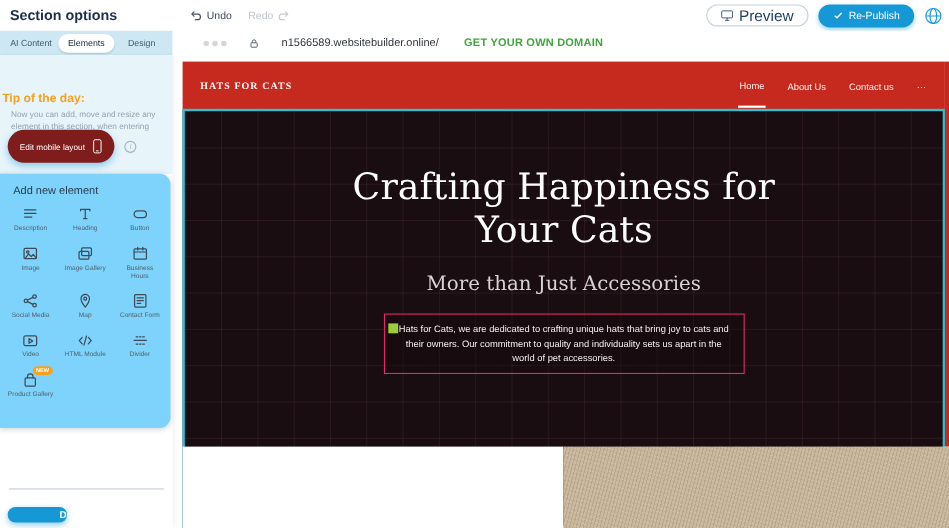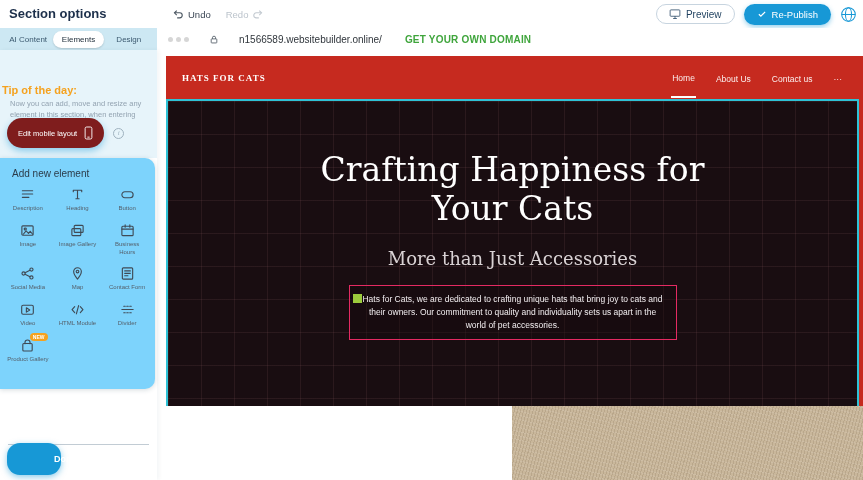--- a/index.html
+++ b/index.html
@@ -9,49 +9,49 @@
     font-family:"Liberation Sans", sans-serif; overflow:hidden;
   }
   
   .topbar { position:absolute; top:0; left:0; right:0; height:28px; background:#fff; }
   .app-title { position:absolute; left:9px; top:6px; font-size:13px; font-weight:700; color:#1c2f4a; }
   .history { position:absolute; left:172px; top:0; height:28px; display:flex; align-items:center; gap:5px; font-size:9.5px; }
   .hist-btn { display:flex; align-items:center; gap:4px; cursor:pointer; }
   .undo-label { color:#3a4654; }
   .redo-label { color:#bcc4cc; margin-left:10px; }
   .top-actions { position:absolute; right:6px; top:3px; height:22px; display:flex; align-items:center; gap:9px; }
-  .btn-preview { display:flex; align-items:center; gap:5px; height:20px; padding:0 12px; border:1px solid #c7d4df; border-radius:11px; background:#fff; color:#1d3f5e; font-size:10px; font-family:inherit; }
+  .btn-preview { display:flex; align-items:center; gap:5px; height:20px; padding:0 12px; border:1px solid #c7d4df; border-radius:11px; background:#fff; color:#1d3f5e; font-size:14px; font-family:inherit; }
   .btn-republish { display:flex; align-items:center; gap:5px; height:21px; padding:0 13px; border:none; border-radius:11px; background:#1798d6; color:#fff; font-size:9.5px; font-family:inherit; box-shadow:0 2px 5px rgba(23,152,214,.45); }
   .globe { width:17px; height:17px; display:flex; }
   
   .panel-tabs { position:absolute; top:28px; left:0; width:157px; height:22px; background:#cde8f3; display:flex; align-items:center; padding:0 3px; }
   .panel-tab { flex:1; text-align:center; font-size:8px; color:#3c5a70; padding:4px 0; border-radius:10px; cursor:pointer; }
   .panel-tab.active { background:#fff; color:#22303c; box-shadow:0 1px 2px rgba(0,0,0,.15); }
-  .addressbar { position:absolute; top:28px; left:157px; right:0; height:22px; background:#fff; display:flex; align-items:center; gap:20px; padding-left:11px; }
+  .addressbar { position:absolute; top:28px; left:157px; right:0; height:22px; background:#fff; display:flex; align-items:center; gap:20px; padding-left:28px; }
   .win-dots { display:flex; gap:3px; }
   .win-dots i { width:5px; height:5px; border-radius:50%; background:#d6d6d6; display:block; }
   .url { font-size:10px; color:#30363c; }
   .domain-cta { font-size:10px; font-weight:700; color:#3fa53c; margin-left:3px; letter-spacing:.2px; cursor:pointer; }
   
   .sidebar { position:absolute; top:50px; left:0; width:157px; bottom:0; background:#fff; box-shadow:2px 0 4px rgba(20,50,70,.05); }
   .sidebar-top { position:absolute; top:0; left:0; right:0; height:108px; background:#e7f4fa; }
   .tip-title { padding:10px 2px 3px; font-size:11px; font-weight:700; color:#f5a21f;margin-top:24px; }
   .tip-body { padding:0 10px; font-size:7.5px; line-height:1.45; color:#93a3b1; }
   .edit-row { position:absolute; left:7px; top:68px; display:flex; align-items:center; gap:9px; }
   .btn-edit-mobile { display:flex; align-items:center; gap:7px; height:30px; padding:0 11px; border:none; border-radius:16px; background:#7f1d1d; color:#fff; font-size:7.5px; font-family:inherit; box-shadow:0 3px 7px rgba(23,152,214,.45); }
   .info-dot { width:11px; height:11px; border-radius:50%; border:1px solid #9fb2bf; color:#9fb2bf; font-size:7px; display:flex; align-items:center; justify-content:center; font-family:"Liberation Serif", serif; font-style:italic; cursor:pointer; }
   .add-panel { position:absolute; top:108px; left:0; right:2px; height:231px; background:#7dd3fc; border-radius:0 10px 10px 0; box-shadow:0 1px 5px rgba(30,60,80,.18); padding:10px 3px 0; }
   .add-title { font-size:10px; color:#2b3b49; padding-left:9px; margin-bottom:8px; }
   .elements-grid { display:grid; grid-template-columns:repeat(3,1fr); row-gap:10px; }
   .element-item { display:flex; flex-direction:column; align-items:center; gap:3px; position:relative; cursor:pointer; }
   .element-item svg { width:15px; height:15px; stroke:#3f4a55; fill:none; stroke-width:1.2; stroke-linecap:round; stroke-linejoin:round; }
   .element-label { font-size:6px; color:#55606b; text-align:center; line-height:1.3; max-width:42px; }
   .badge-new { position:absolute; top:-5px; left:calc(50% + 2px); background:#f5a21f; color:#fff; font-size:5px; font-weight:700; padding:1px 3px; border-radius:5px; }
   .sidebar-divider { position:absolute; left:8px; right:8px; bottom:35px; border-top:1px solid #c2ccd4; }
-  .btn-done { position:absolute; left:7px; bottom:5px; width:54px; height:32px; border:none; border-radius:13px; background:#1798d6; color:#fff; font-size:9px; font-weight:700; font-family:inherit; box-shadow:0 2px 6px rgba(23,152,214,.5);padding-left:47px; }
+  .btn-done { position:absolute; left:7px; bottom:5px; width:54px; height:14px; border:none; border-radius:13px; background:#1798d6; color:#fff; font-size:9px; font-weight:700; font-family:inherit; box-shadow:0 2px 6px rgba(23,152,214,.5);padding-left:47px; }
   
   .preview { position:absolute; top:56px; left:166px; right:0; bottom:0; background:#fff; }
   .red-strip { position:absolute; top:0; right:0; width:4px; height:350px; background:#c62a1f; }
   .site { position:absolute; top:0; left:0; right:4px; height:428px; }
   .site-header { height:43px; background:#c62a1f; display:flex; align-items:center; padding:0 16px; }
   .logo { color:#fff; font-size:9px; font-weight:700; letter-spacing:1px; font-family:"Liberation Serif", serif; }
   .site-nav { margin-left:auto; display:flex; align-items:center; gap:19px; }
   .nav-item { color:rgba(255,255,255,.92); font-size:8.5px; padding:15px 1px 13px; cursor:pointer; }
   .nav-item.active { border-bottom:2px solid #fff; }
   .hero {

